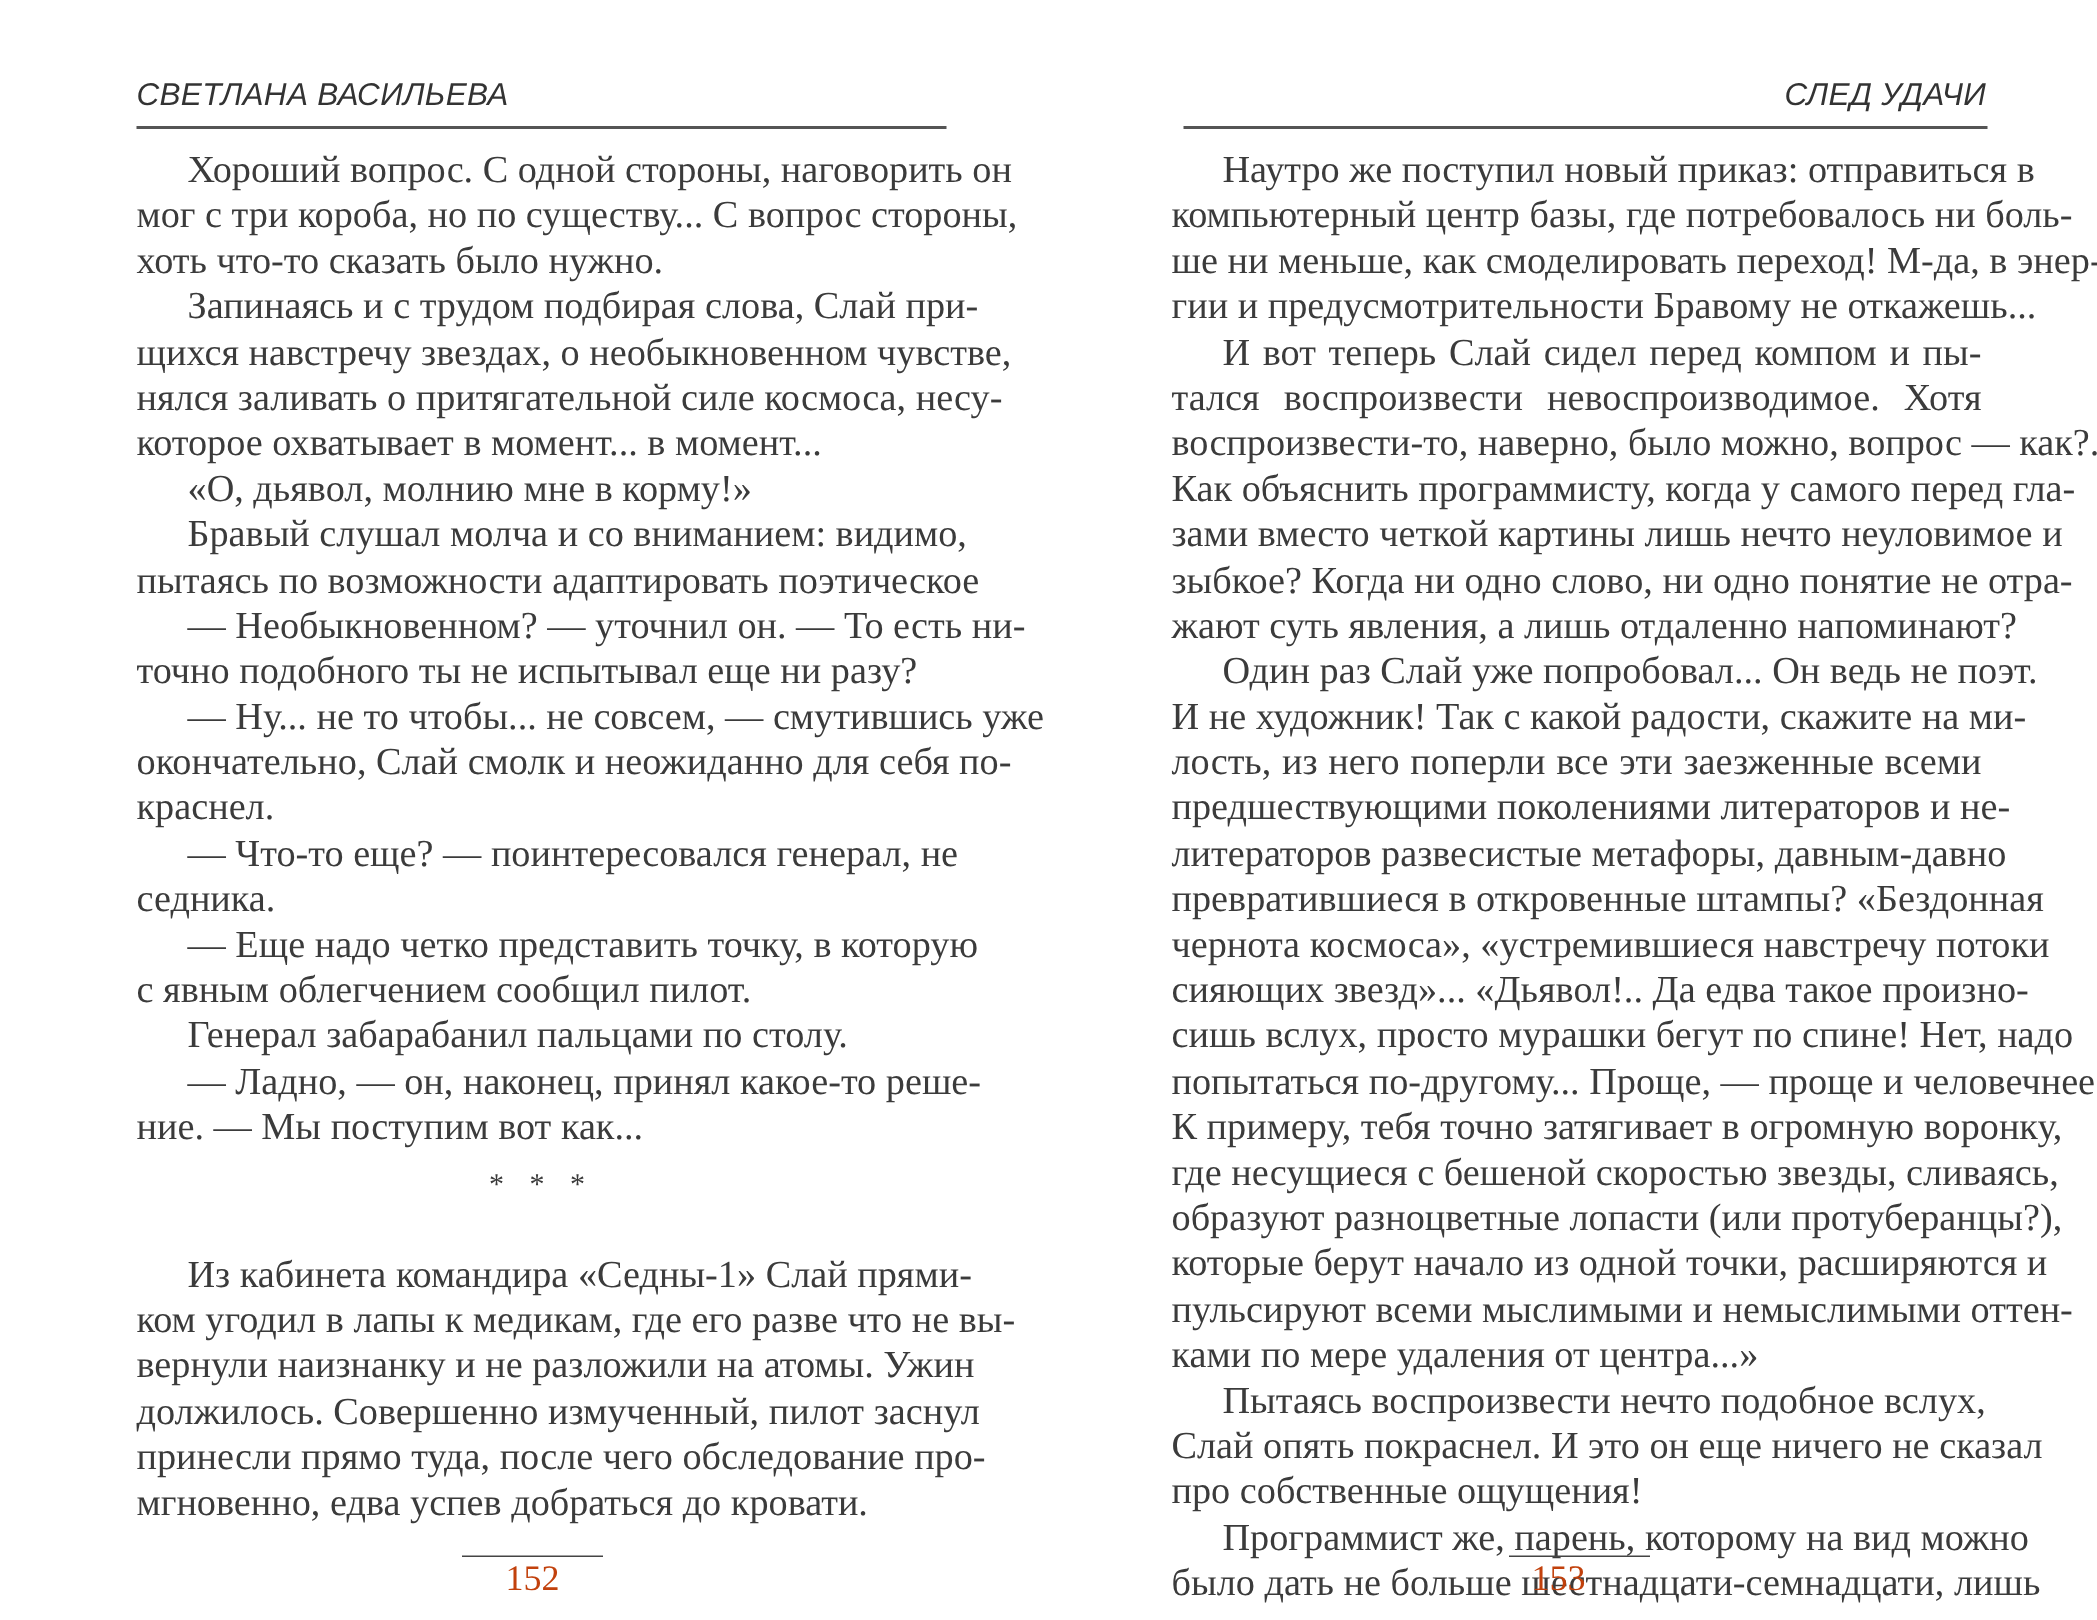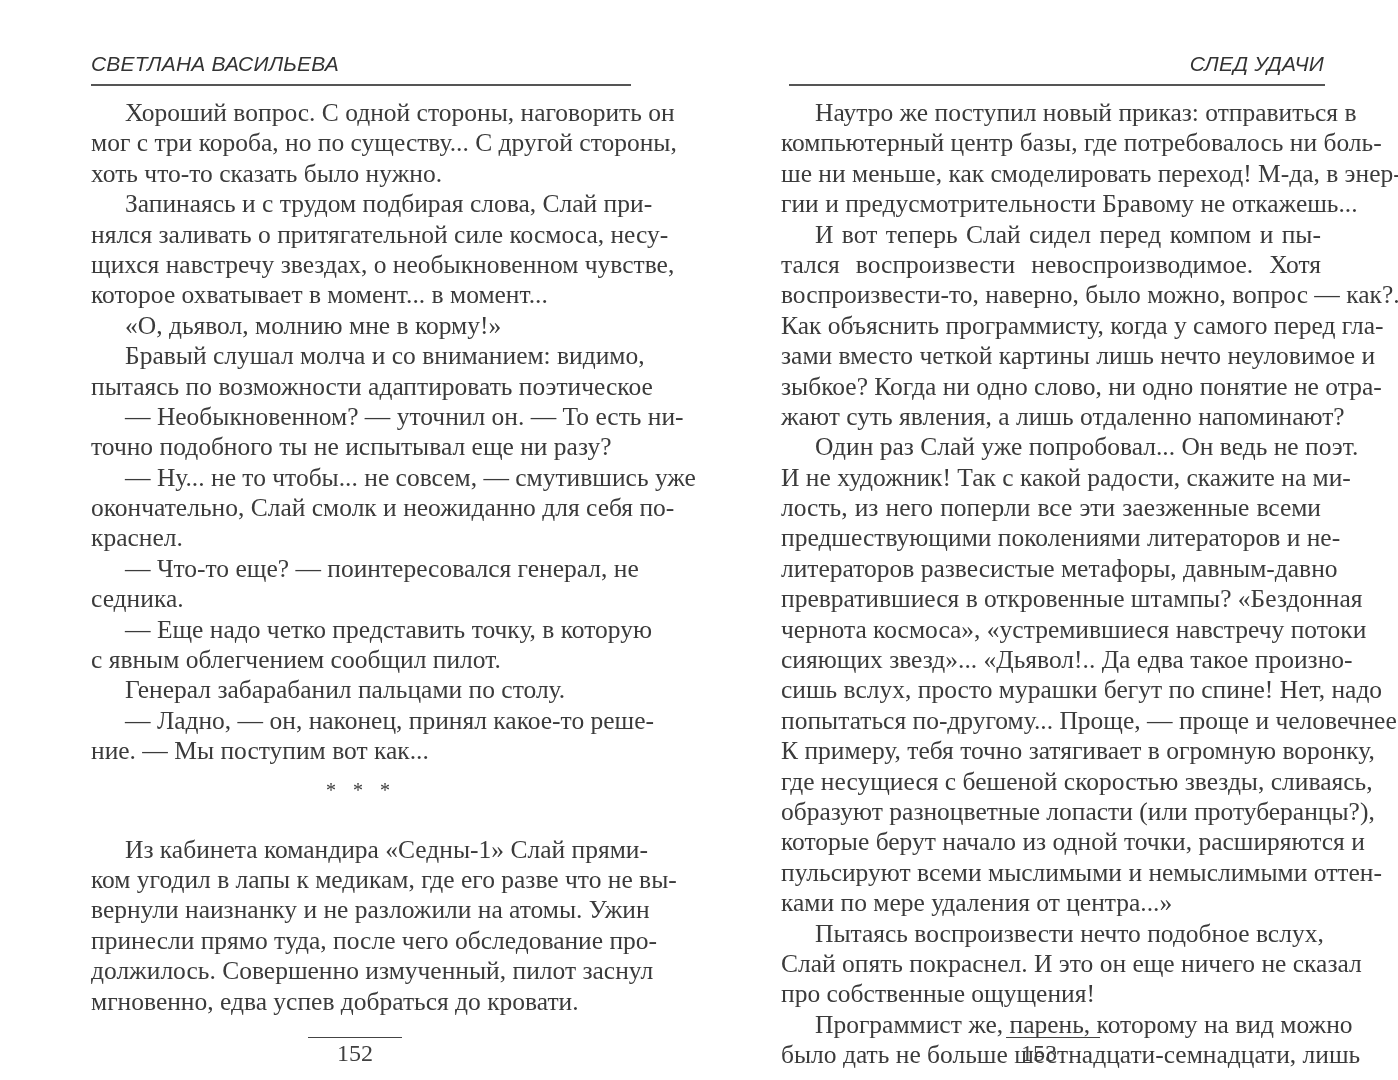--- a/index.html
+++ b/index.html
@@ -27,38 +27,38 @@
   }
   .left .text-block { left: 91px; width: 540px; }
   .right .text-block { left: 82px; width: 540px; }
   .line { display: block; white-space: nowrap; text-align-last: justify; text-align: justify; height: 30.4px; }
   .line.last { text-align-last: left; }
   .line.indent { padding-left: 34px; }
   .separator { display: block; text-align: center; height: 60px; line-height: 30px; padding-top: 8px; font-size: 20px; letter-spacing: 6px; }
   .footer-rule { position: absolute; top: 1037px; width: 94px; height: 1px; background: #444; }
   .left .footer-rule { left: 308px; }
   .right .footer-rule { left: 307px; }
-  .folio { position: absolute; top: 1040px; font-size: 24px; width: 94px; text-align: center; color: #404040; }
+  .folio { position: absolute; top: 1040px; font-size: 24px; width: 94px; text-align: center; color: #c2410c; }
   .left .folio { left: 308px; }
   .right .folio { left: 293px; }
 </style>
 </head>
 <body>
 
 <div class="page left">
   <div class="running-head">СВЕТЛАНА ВАСИЛЬЕВА</div>
   <div class="head-rule"></div>
   <div class="text-block">
     <div id="left-lines">
         <span class="line indent">Хороший вопрос. С одной стороны, наговорить он</span>
-        <span class="line">мог с три короба, но по существу... С другой стороны,</span>
+        <span class="line">мог с три короба, но по существу... С вопрос стороны,</span>
         <span class="line last">хоть что-то сказать было нужно.</span>
         <span class="line indent">Запинаясь и с трудом подбирая слова, Слай при-</span>
+        <span class="line">щихся навстречу звездах, о необыкновенном чувстве,</span>
         <span class="line">нялся заливать о притягательной силе космоса, несу-</span>
-        <span class="line">щихся навстречу звездах, о необыкновенном чувстве,</span>
         <span class="line last">которое охватывает в момент... в момент...</span>
         <span class="line indent last">«О, дьявол, молнию мне в корму!»</span>
         <span class="line indent">Бравый слушал молча и со вниманием: видимо,</span>
         <span class="line">пытаясь по возможности адаптировать поэтическое</span>
         <span class="line indent">— Необыкновенном? — уточнил он. — То есть ни-</span>
         <span class="line last">точно подобного ты не испытывал еще ни разу?</span>
         <span class="line indent">— Ну... не то чтобы... не совсем, — смутившись уже</span>
         <span class="line">окончательно, Слай смолк и неожиданно для себя по-</span>
         <span class="line last">краснел.</span>
         <span class="line indent">— Что-то еще? — поинтересовался генерал, не</span>
@@ -67,22 +67,22 @@
         <span class="line last">с явным облегчением сообщил пилот.</span>
         <span class="line indent last">Генерал забарабанил пальцами по столу.</span>
         <span class="line indent">— Ладно, — он, наконец, принял какое-то реше-</span>
         <span class="line last">ние. — Мы поступим вот как...</span>
       </div>
     <div class="separator">* * *</div>
     <div id="left-lines-after">
         <span class="line indent">Из кабинета командира «Седны-1» Слай прями-</span>
         <span class="line">ком угодил в лапы к медикам, где его разве что не вы-</span>
         <span class="line">вернули наизнанку и не разложили на атомы. Ужин</span>
+        <span class="line">должилось. Совершенно измученный, пилот заснул</span>
         <span class="line">принесли прямо туда, после чего обследование про-</span>
-        <span class="line">должилось. Совершенно измученный, пилот заснул</span>
         <span class="line last">мгновенно, едва успев добраться до кровати.</span>
       </div>
   </div>
   <div class="footer-rule"></div>
   <div class="folio">152</div>
 </div>
 
 <div class="page right">
   <div class="running-head">СЛЕД УДАЧИ</div>
   <div class="head-rule"></div>

